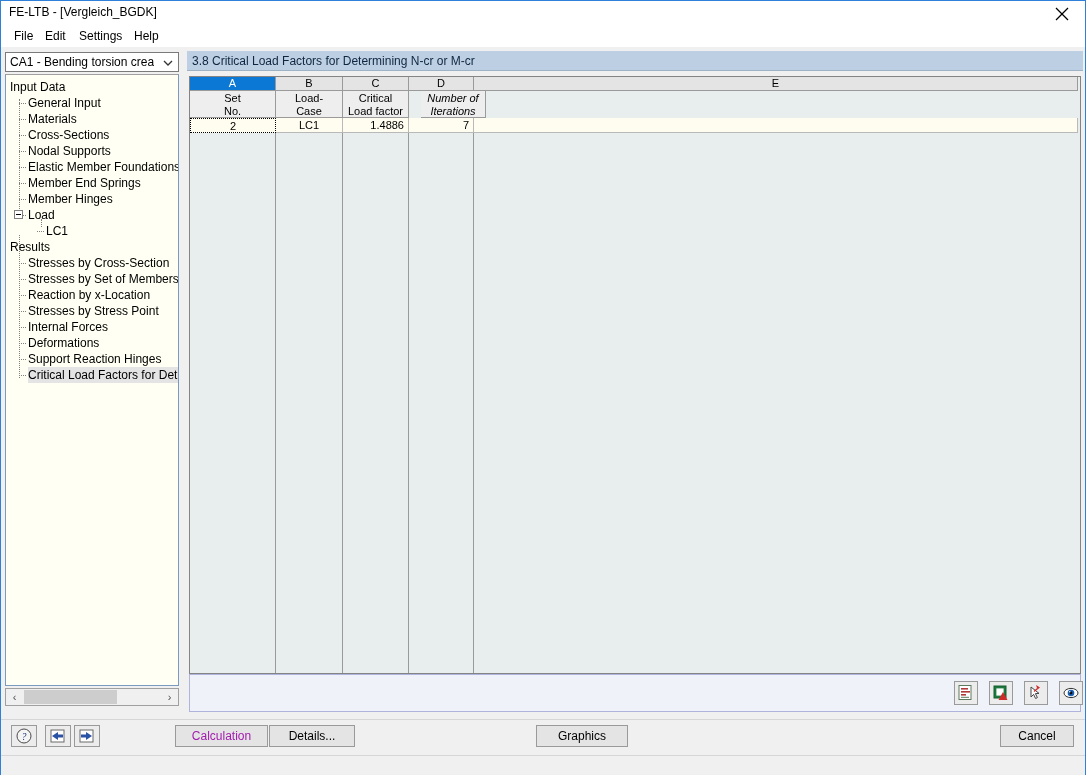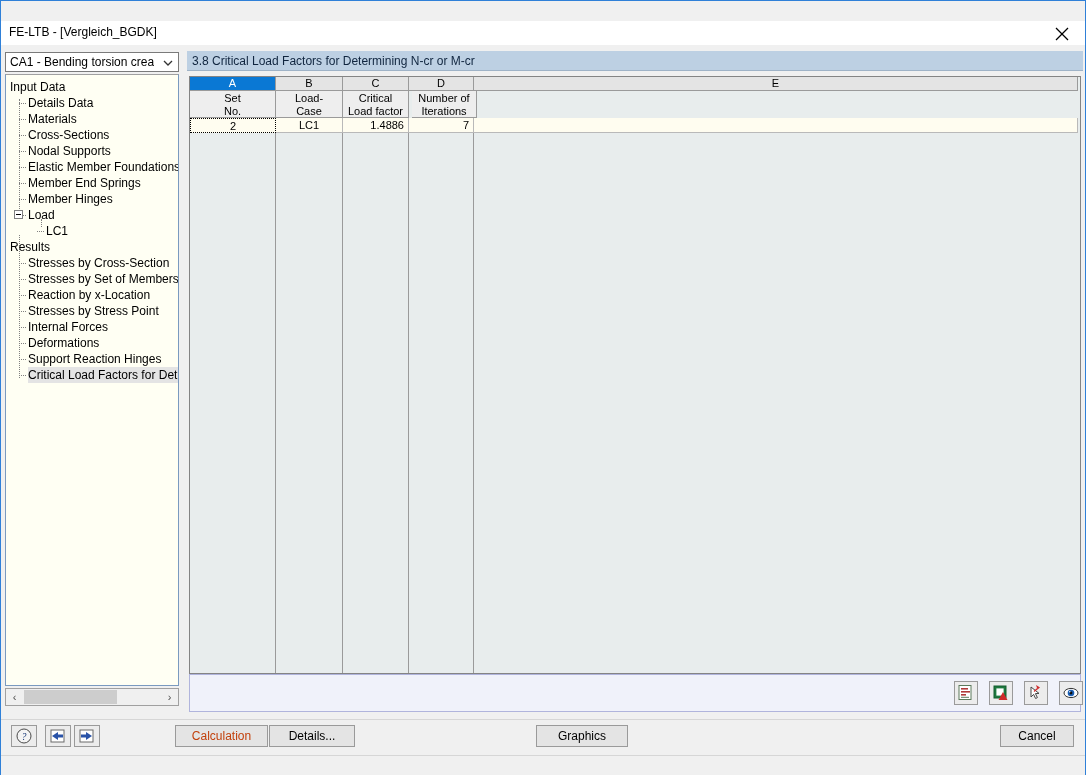--- a/index.html
+++ b/index.html
@@ -15,21 +15,20 @@
   #app{
     position:relative;width:1086px;height:775px;
     box-sizing:border-box;
     border:1px solid #2f80d8;
     background:#f0f0f0;
   }
   
   .titlebar{
     position:absolute;left:0;top:0;width:1084px;height:24px;
     background:#ffffff;
-    margin-top:20px;
   }
   .title-text{
     position:absolute;left:8px;top:4px;font-size:12px;color:#000;
     white-space:nowrap;
   }
   .close-btn{
     position:absolute;right:0px;top:0px;width:45px;height:24px;
     background:#ffffff;cursor:default;
   }
   .close-btn svg{position:absolute;left:15px;top:6px;}
@@ -167,21 +166,21 @@
     position:absolute;top:5px;width:26px;height:22px;
     box-sizing:border-box;border:1px solid #9a9a9a;background:#ececec;
     cursor:default;
   }
   .btn{
     position:absolute;box-sizing:border-box;
     border:1px solid #9a9a9a;background:#e4e4e4;
     font-size:12px;font-family:"Liberation Sans",sans-serif;
     text-align:center;color:#000;cursor:default;
   }
-  .btn.disabled{color:#c2410c;background:#e4e4e4;}
+  .btn.disabled{color:#a21caf;background:#e4e4e4;}
   .btn.focus{border:2px solid #0a78d4;background:#5eead4;margin-top:32px;}
   .statusbar{
     position:absolute;left:0;top:754px;width:1084px;height:19px;
     background:#f0f0f0;border-top:1px solid #d6d6d6;
   }
 </style>
 </head>
 <body>
 
 <div id="app">
@@ -189,38 +188,44 @@
   <div class="titlebar">
     <div class="title-text">FE-LTB - [Vergleich_BGDK]</div>
     <div class="close-btn">
       <svg width="14" height="14" viewBox="0 0 14 14">
         <line x1="1" y1="1" x2="13" y2="13" stroke="#000" stroke-width="1.2"></line>
         <line x1="13" y1="1" x2="1" y2="13" stroke="#000" stroke-width="1.2"></line>
       </svg>
     </div>
   </div>
 
+  <div class="menubar">
+    <div class="menu-item" style="left:8px;">File</div>
+    <div class="menu-item" style="left:39px;">Edit</div>
+    <div class="menu-item" style="left:73px;">Settings</div>
+    <div class="menu-item" style="left:128px;">Help</div>
+  </div>
 
   <div class="leftpanel">
 
     <div class="combo">
       <div class="combo-text">CA1 - Bending torsion crease de</div>
       <svg class="combo-arrow" viewBox="0 0 14 14">
         <polyline points="3,5 7,9 11,5" fill="none" stroke="#333" stroke-width="1.3"></polyline>
       </svg>
     </div>
 
     <div class="tree">
       <div class="tree-inner" id="tree-inner">
 
         <div class="dashv" style="top:24px;height:120px;"></div>
         <div class="dashv" style="top:160px;height:143px;"></div>
         <div class="dashv" style="left:35px;top:144px;height:8px;"></div>
       <div class="tnode" style="left: 4px; top: 4px;"><span class="lbl">Input Data</span></div>
-          <div class="tnode" style="left: 22px; top: 20px;"><span class="lbl">Details Data</span></div>
+          <div class="tnode" style="left: 22px; top: 20px;"><span class="lbl">General Input</span></div>
           <div class="dashh" style="left: 13px; top: 28px; width: 7px;"></div>
           <div class="tnode" style="left: 22px; top: 36px;"><span class="lbl">Materials</span></div>
           <div class="dashh" style="left: 13px; top: 44px; width: 7px;"></div>
           <div class="tnode" style="left: 22px; top: 52px;"><span class="lbl">Cross-Sections</span></div>
           <div class="dashh" style="left: 13px; top: 60px; width: 7px;"></div>
           <div class="tnode" style="left: 22px; top: 68px;"><span class="lbl">Nodal Supports</span></div>
           <div class="dashh" style="left: 13px; top: 76px; width: 7px;"></div>
           <div class="tnode" style="left: 22px; top: 84px;"><span class="lbl">Elastic Member Foundations</span></div>
           <div class="dashh" style="left: 13px; top: 92px; width: 7px;"></div>
           <div class="tnode" style="left: 22px; top: 100px;"><span class="lbl">Member End Springs</span></div>
@@ -281,21 +286,21 @@
         <div class="datacell" style="left: 86px; width: 67px; text-align: center; padding-right: 0px;"><span>LC1</span></div>
         <div class="emptycol" style="left: 86px; width: 67px;"></div>
         <div class="colhead" style="left: 153px; width: 66px;"><span>C</span></div>
         <div class="subhead" style="left: 153px; width: 66px;">
           <div style="min-height: 13px;">Critical</div>
           <div>Load factor</div>
         </div>
         <div class="datacell" style="left: 153px; width: 66px; text-align: right; padding-right: 4px;"><span>1.4886</span></div>
         <div class="emptycol" style="left: 153px; width: 66px;"></div>
         <div class="colhead" style="left: 219px; width: 65px;"><span>D</span></div>
-        <div class="subhead" style="left: 222px; width: 65px;">
+        <div class="subhead" style="left: 231px; width: 65px; font-style: italic;">
           <div style="min-height: 13px;">Number of</div>
           <div>Iterations</div>
         </div>
         <div class="datacell" style="left: 219px; width: 65px; text-align: right; padding-right: 4px;"><span>7</span></div>
         <div class="emptycol" style="left: 219px; width: 65px;"></div>
         <div class="colhead" style="left: 284px; width: 604px;"><span>E</span></div>
         <div class="datacell" style="left: 284px; width: 604px; text-align: left; padding-right: 0px;"><span></span></div>
       </div>
 
     <div class="gridtools">

